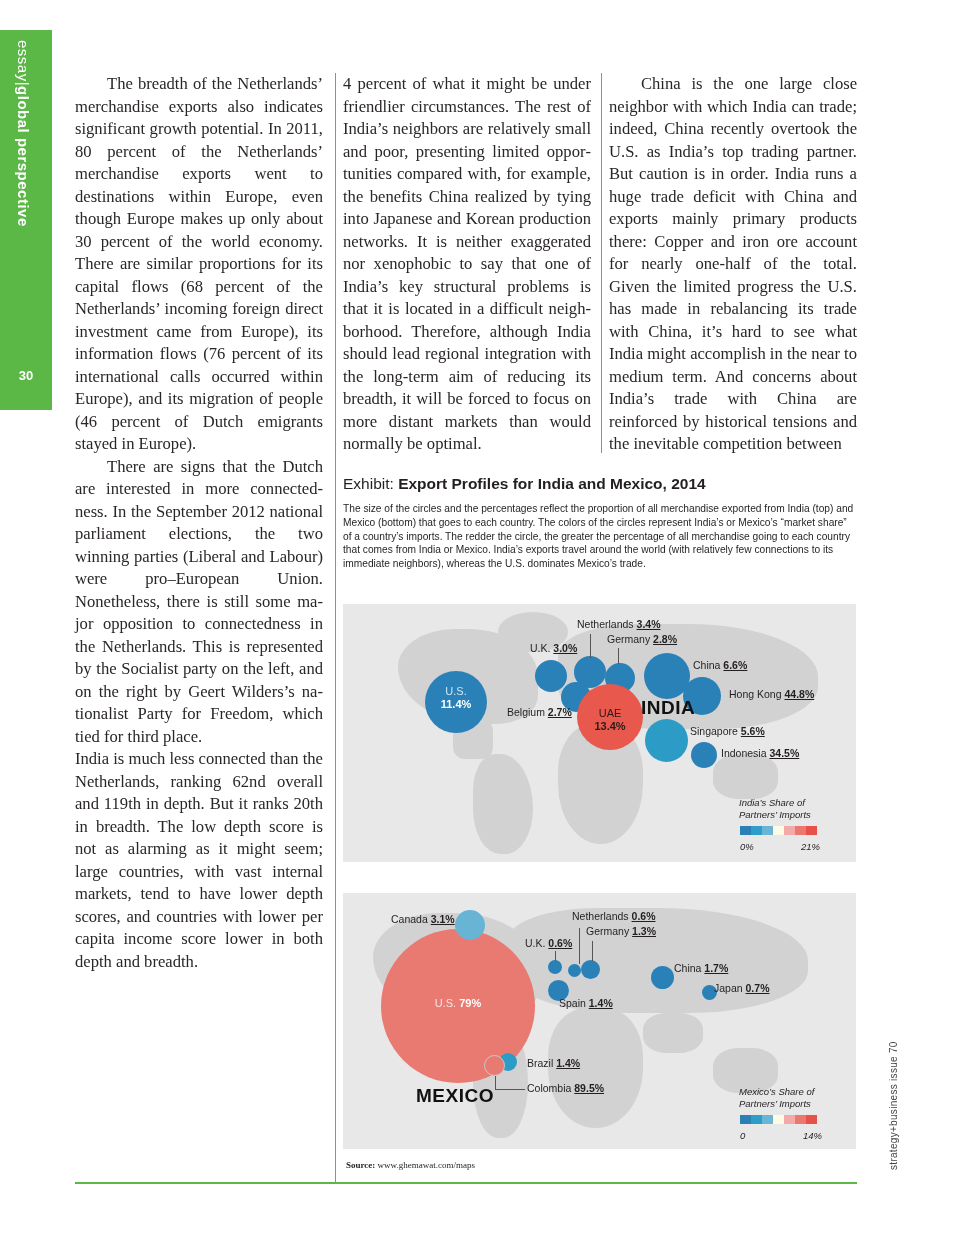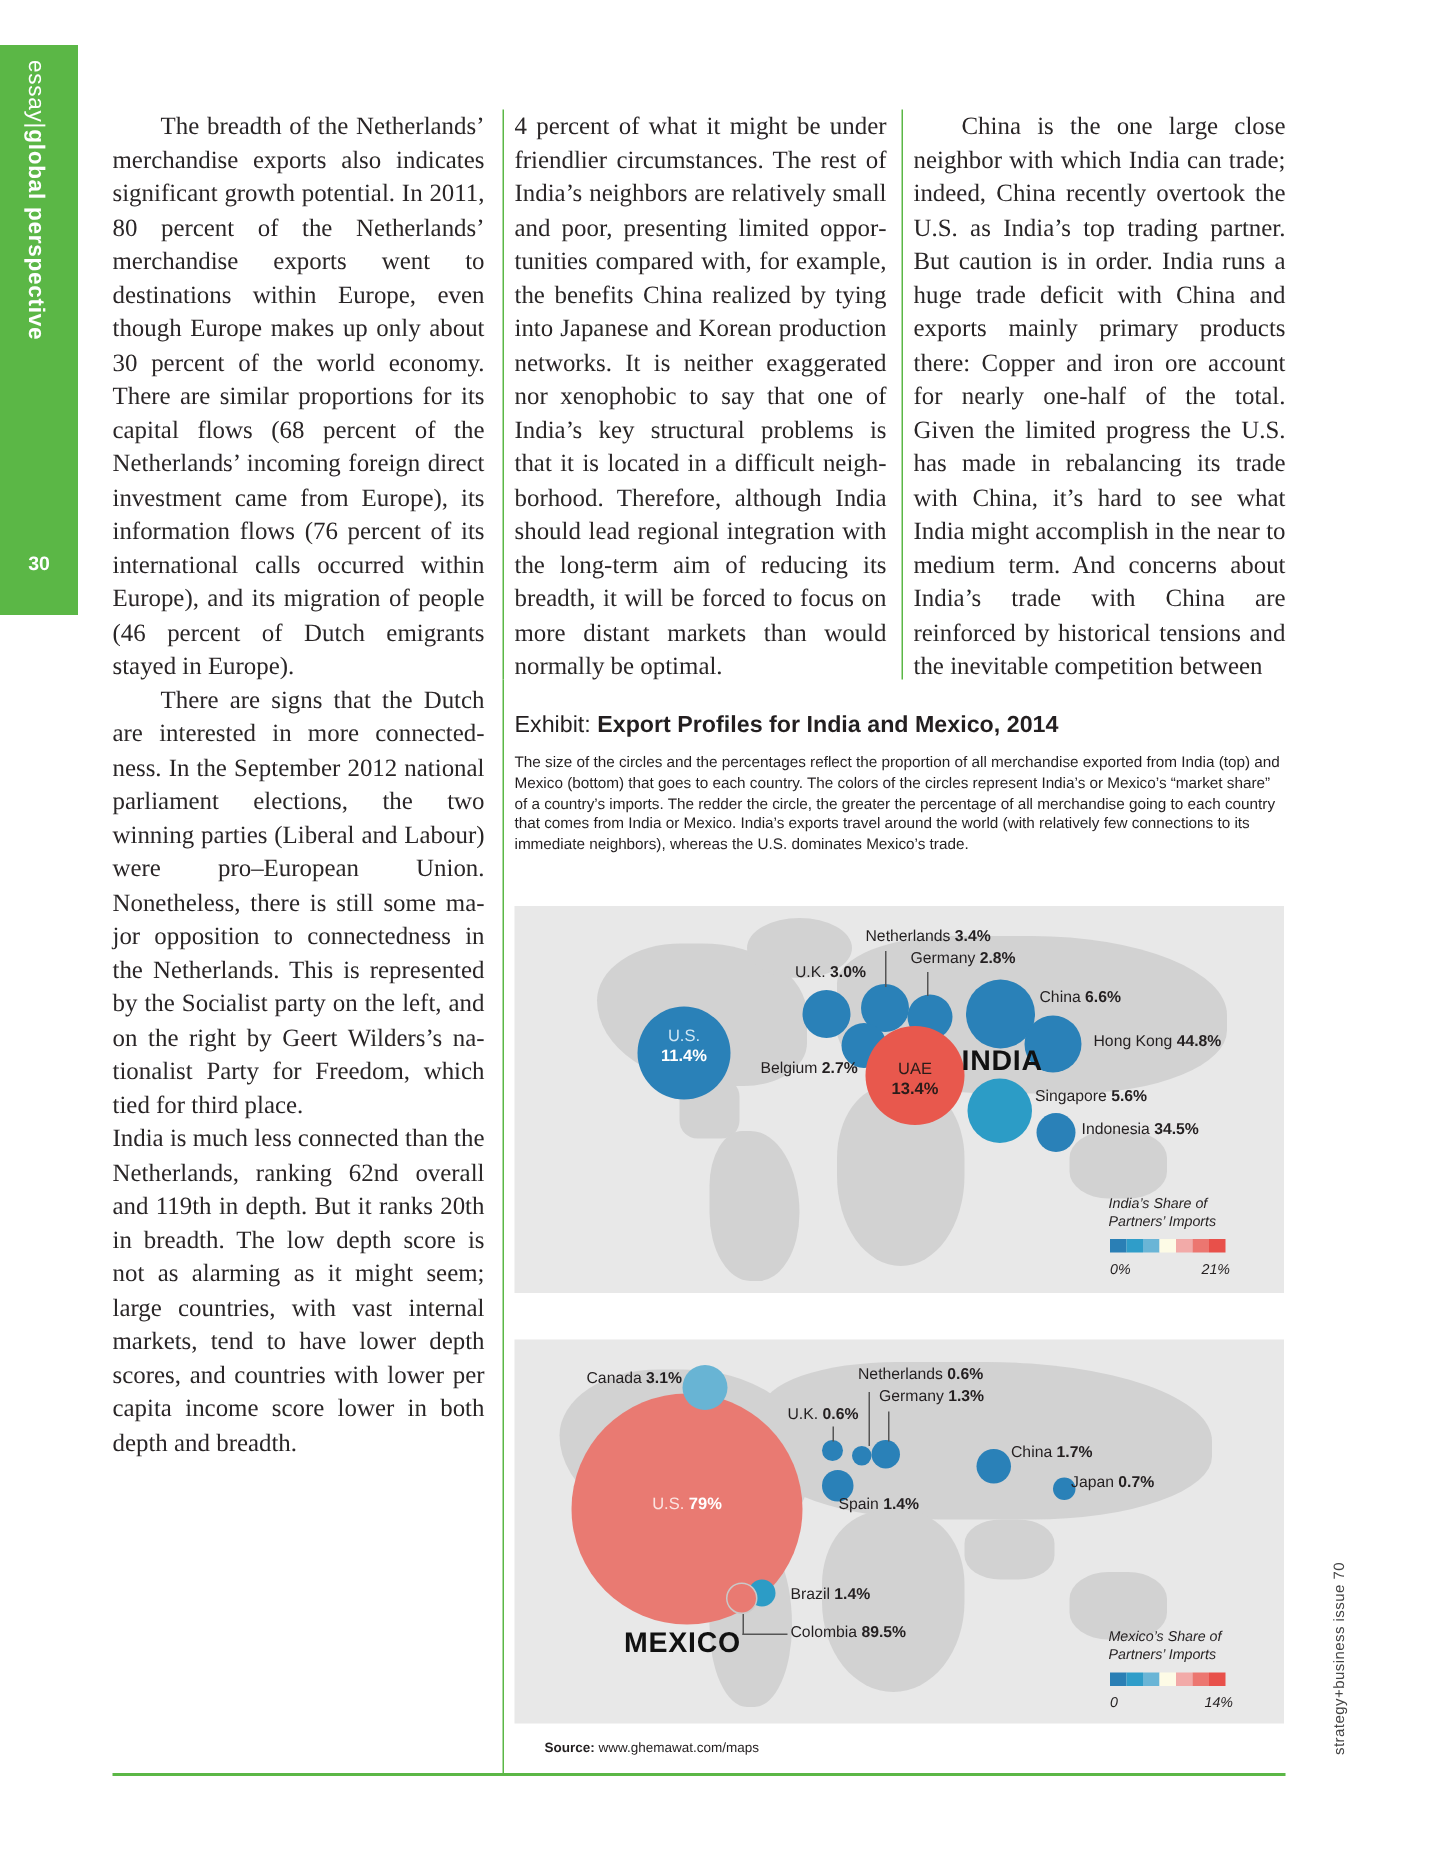--- a/index.html
+++ b/index.html
@@ -36,31 +36,31 @@
   .land { position: absolute; background: #d2d2d2; }
 
   .bubble { position: absolute; border-radius: 50%; }
   .b-blue { background: #2a81b8; }
   .b-lblue { background: #2c9cc6; }
   .b-pale { background: #68b4d4; }
   .b-red { background: #e8584d; }
   .b-salmon { background: #e97a72; }
 
   .lbl { position: absolute; font-family: "Liberation Sans", sans-serif; font-size: 10.5px; color: #231f20; white-space: nowrap; }
-  .lbl b { font-weight: bold; }
+  .lbl b { font-weight: bold; text-decoration: underline; }
   .in-lbl { position: absolute; font-family: "Liberation Sans", sans-serif; text-align: center; line-height: 13px; font-size: 11px; }
   .big-country { position: absolute; font-family: "Liberation Sans", sans-serif; font-weight: 900; font-size: 19px; color: #111; letter-spacing: 0.5px; }
   .leader { position: absolute; background: #555; }
 
   .legend { position: absolute; font-family: "Liberation Sans", sans-serif; font-style: italic; font-size: 9.5px; color: #231f20; line-height: 12px; }
   .swatches { position: absolute; display: flex; height: 9px; }
   .swatches span { display: block; width: 11px; height: 9px; }
   .leg-min, .leg-max { position: absolute; font-family: "Liberation Sans", sans-serif; font-style: italic; font-size: 9.5px; color: #231f20; }
 
-  .source { position: absolute; left: 363px; top: 1160px; font-family: Liberation Sans, sans-serif; font-size: 9px; color: #231f20; }
+  .source { position: absolute; left: 346px; top: 1160px; font-family: Liberation Serif, serif; font-size: 9px; color: #231f20; }
   .source b { font-weight: bold; }
 
   .footer-vert { position: absolute; left: 888px; top: 1170px; transform-origin: left top; transform: rotate(-90deg); white-space: nowrap; font-family: "Liberation Sans", sans-serif; font-size: 10px; color: #444; letter-spacing: 0.3px; }
 </style>
 </head>
 <body>
 
 <div class="side-band"></div>
 <div class="side-label">
   <span class="v">

